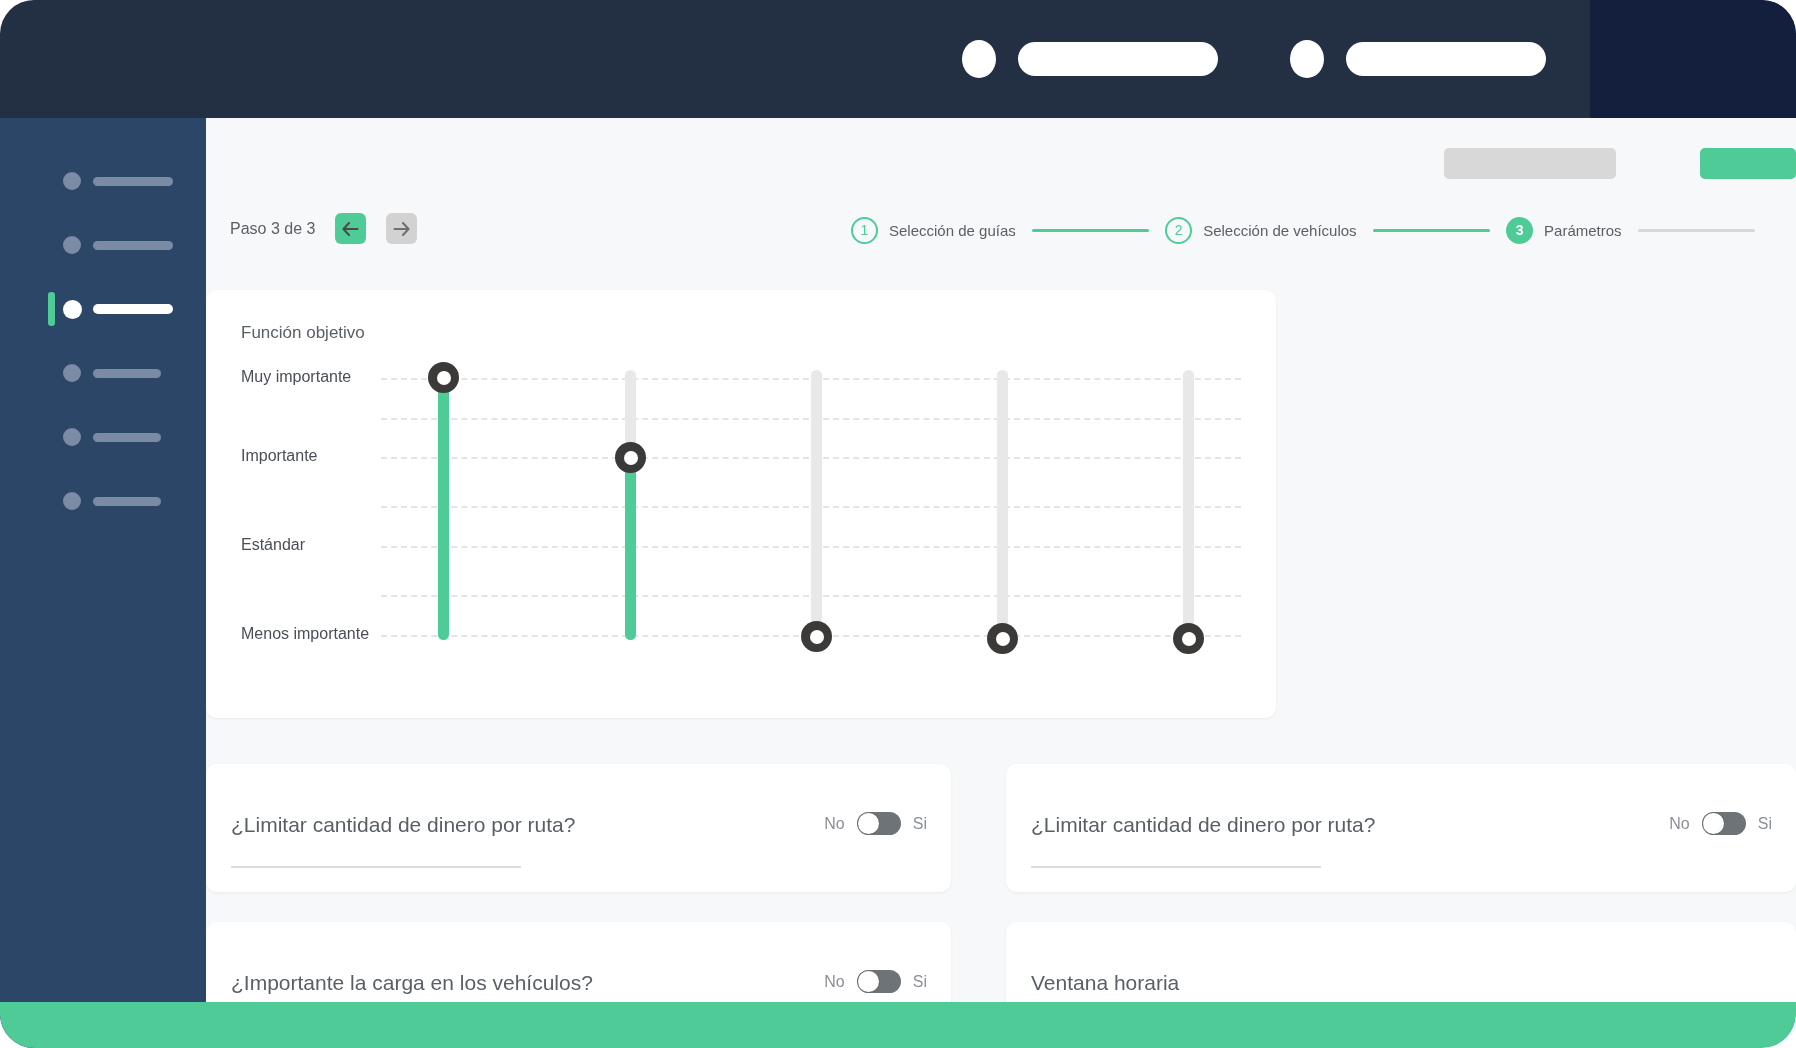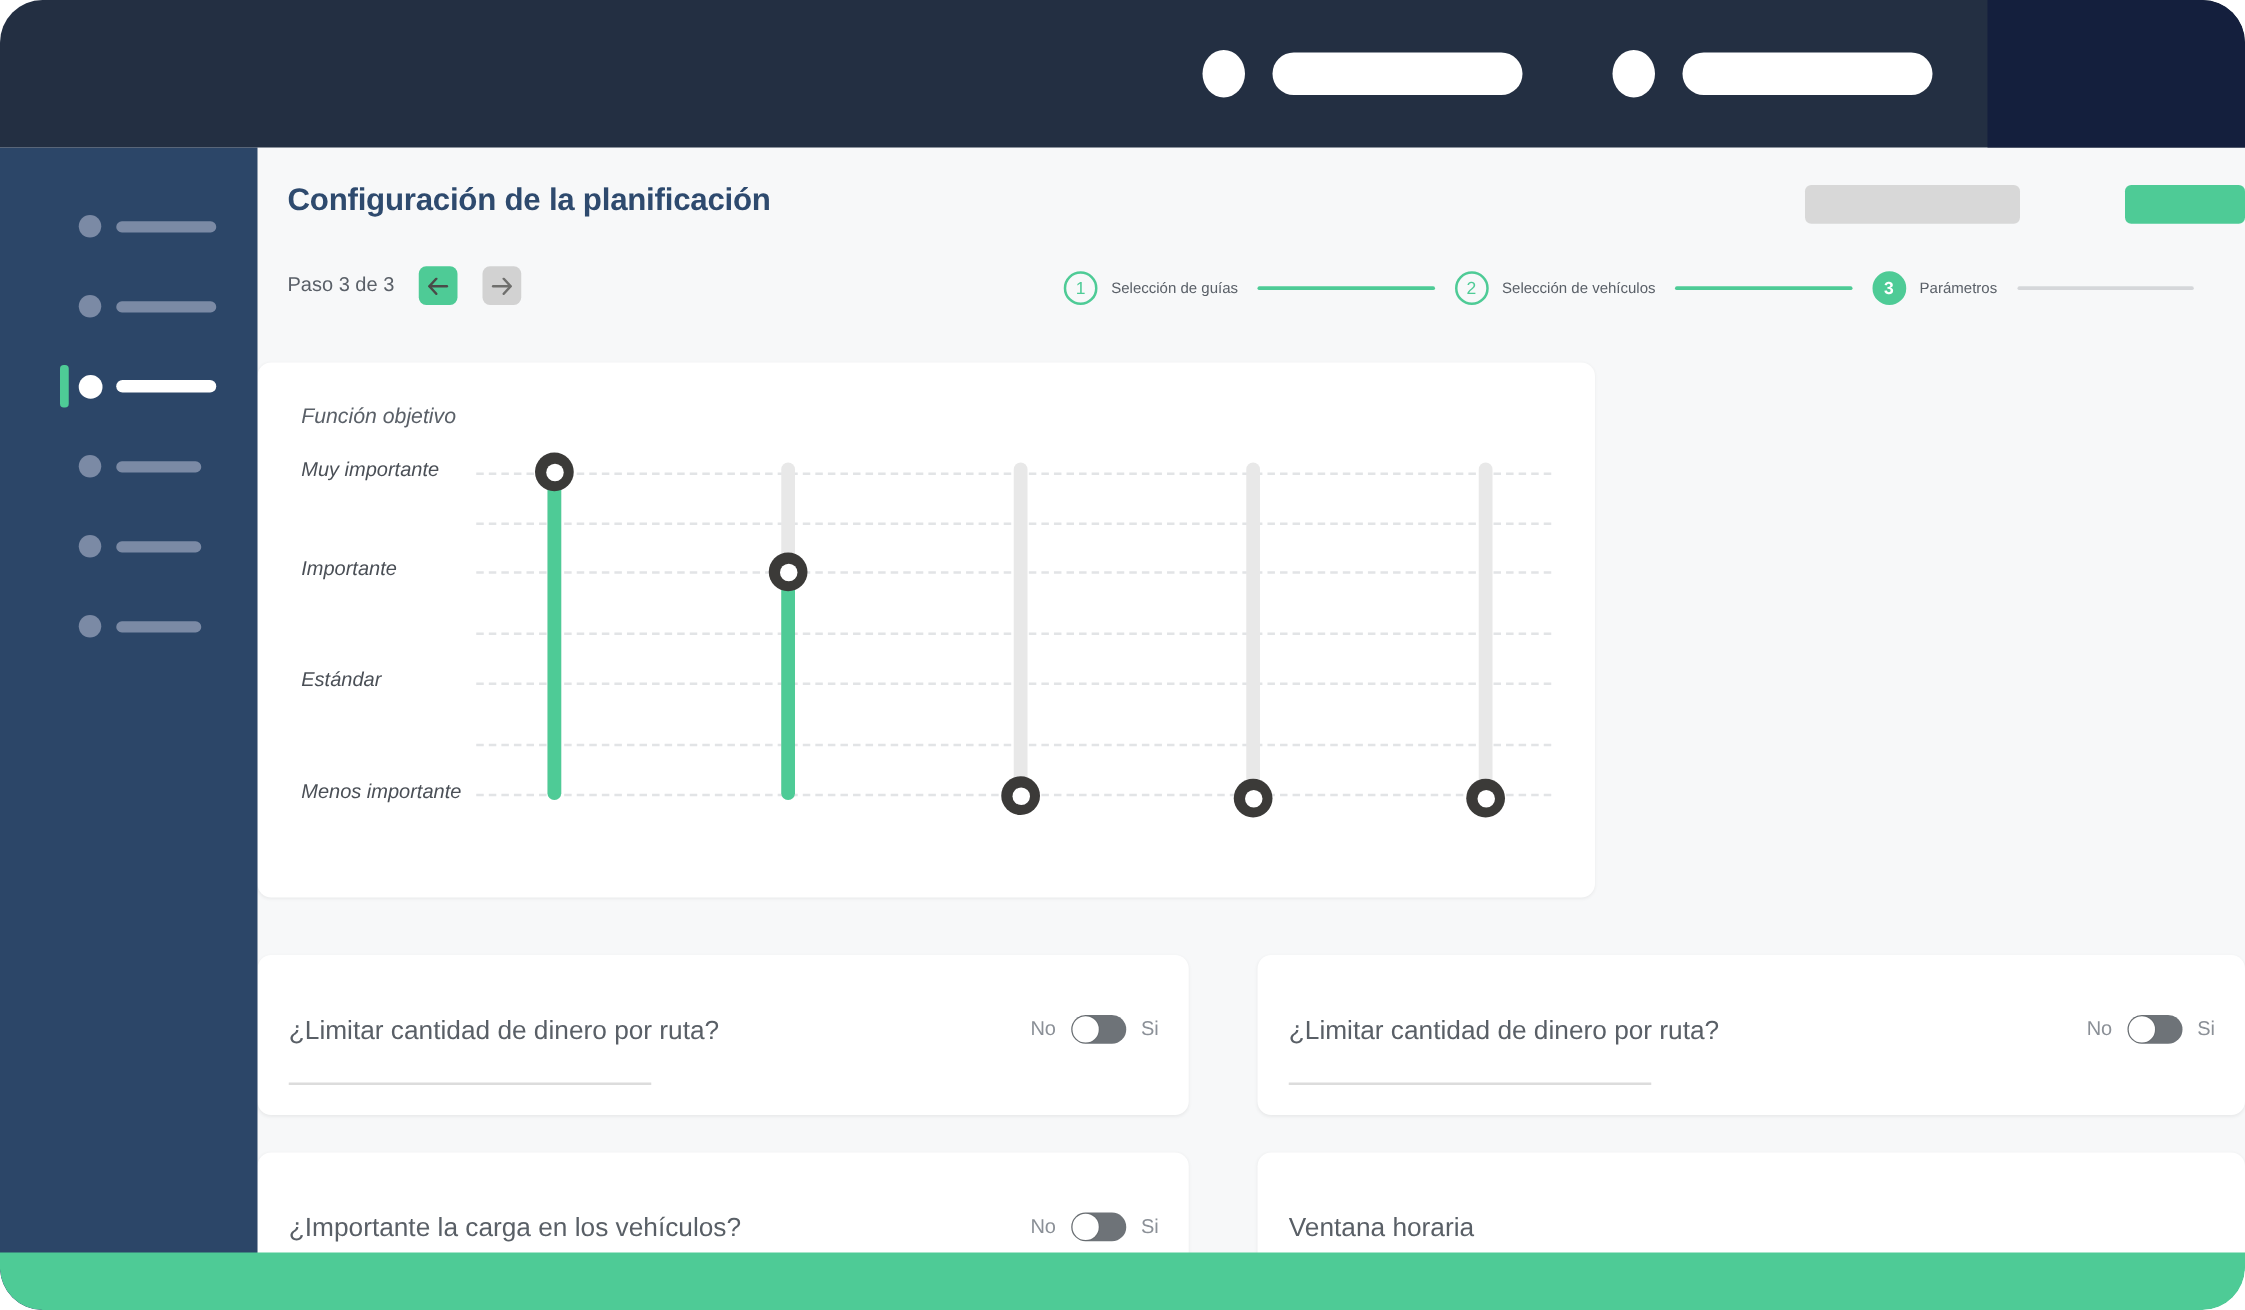--- a/index.html
+++ b/index.html
@@ -133,21 +133,21 @@
     background: transparent;
     color: #4ecb96;
     display: flex; align-items: center; justify-content: center;
     font-size: 14px; flex: 0 0 auto;
   }
   .step-circle.done {
     background: #4ecb96; color: #ffffff; border-color: #4ecb96;
     font-weight: bold;
   }
   .step-text {
-    font-size: 12px; color: #5a6068;
+    font-size: 15px; color: #5a6068;
     margin-left: 11px; white-space: nowrap; flex: 0 0 auto;
   }
   .step-line {
     height: 3px; background: #4ecb96; border-radius: 2px;
     flex: 1 1 auto; margin: 0 16px;
   }
   .step-line.inactive { background: #d5d7da; }
 
   
   .card {
@@ -155,21 +155,21 @@
     background: #ffffff;
     border-radius: 11px;
     box-shadow: 0 1px 3px rgba(0,0,0,0.06);
   }
   .card-title {
     position: absolute; left: 35px; top: 33px;
     font-size: 17px; color: #5a6068;
   }
 
   
-  #objective-card { left: 0px; top: 172px; width: 1070px; height: 428px; font-style: italic; }
+  #objective-card { left: 0px; top: 172px; width: 1070px; height: 428px; }
   #traffic-card   { left: 1118px; top: 172px; width: 424px; height: 428px; }
   .axis-label {
     position: absolute;
     font-size: 16px; color: #4a4f56;
     white-space: nowrap;
   }
   .grid-line {
     position: absolute;
     height: 0; border-top: 2px dashed #e2e4e6;
   }
@@ -301,21 +301,20 @@
       <div class="side-bar" style="width:68px;"></div>
     </div>
     <div class="side-item" style="top:366px;">
       <div class="side-dot"></div>
       <div class="side-bar" style="width:68px;"></div>
     </div>
   </div>
 
   <div class="main">
 
-    <div class="page-title">Configuración de la planificación</div>
 
     <div class="hdr-btn-gray"></div>
     <div class="hdr-btn-green"></div>
 
     <div class="step-row">
       <span class="step-label">Paso 3 de 3</span>
       <button class="nav-btn green">
         <span>
           <svg width="17" height="14" viewBox="0 0 17 14" fill="none">
             <path d="M7 1 L1.5 7 L7 13" stroke="#4a4a48" stroke-width="2" stroke-linecap="round" stroke-linejoin="round"></path>

